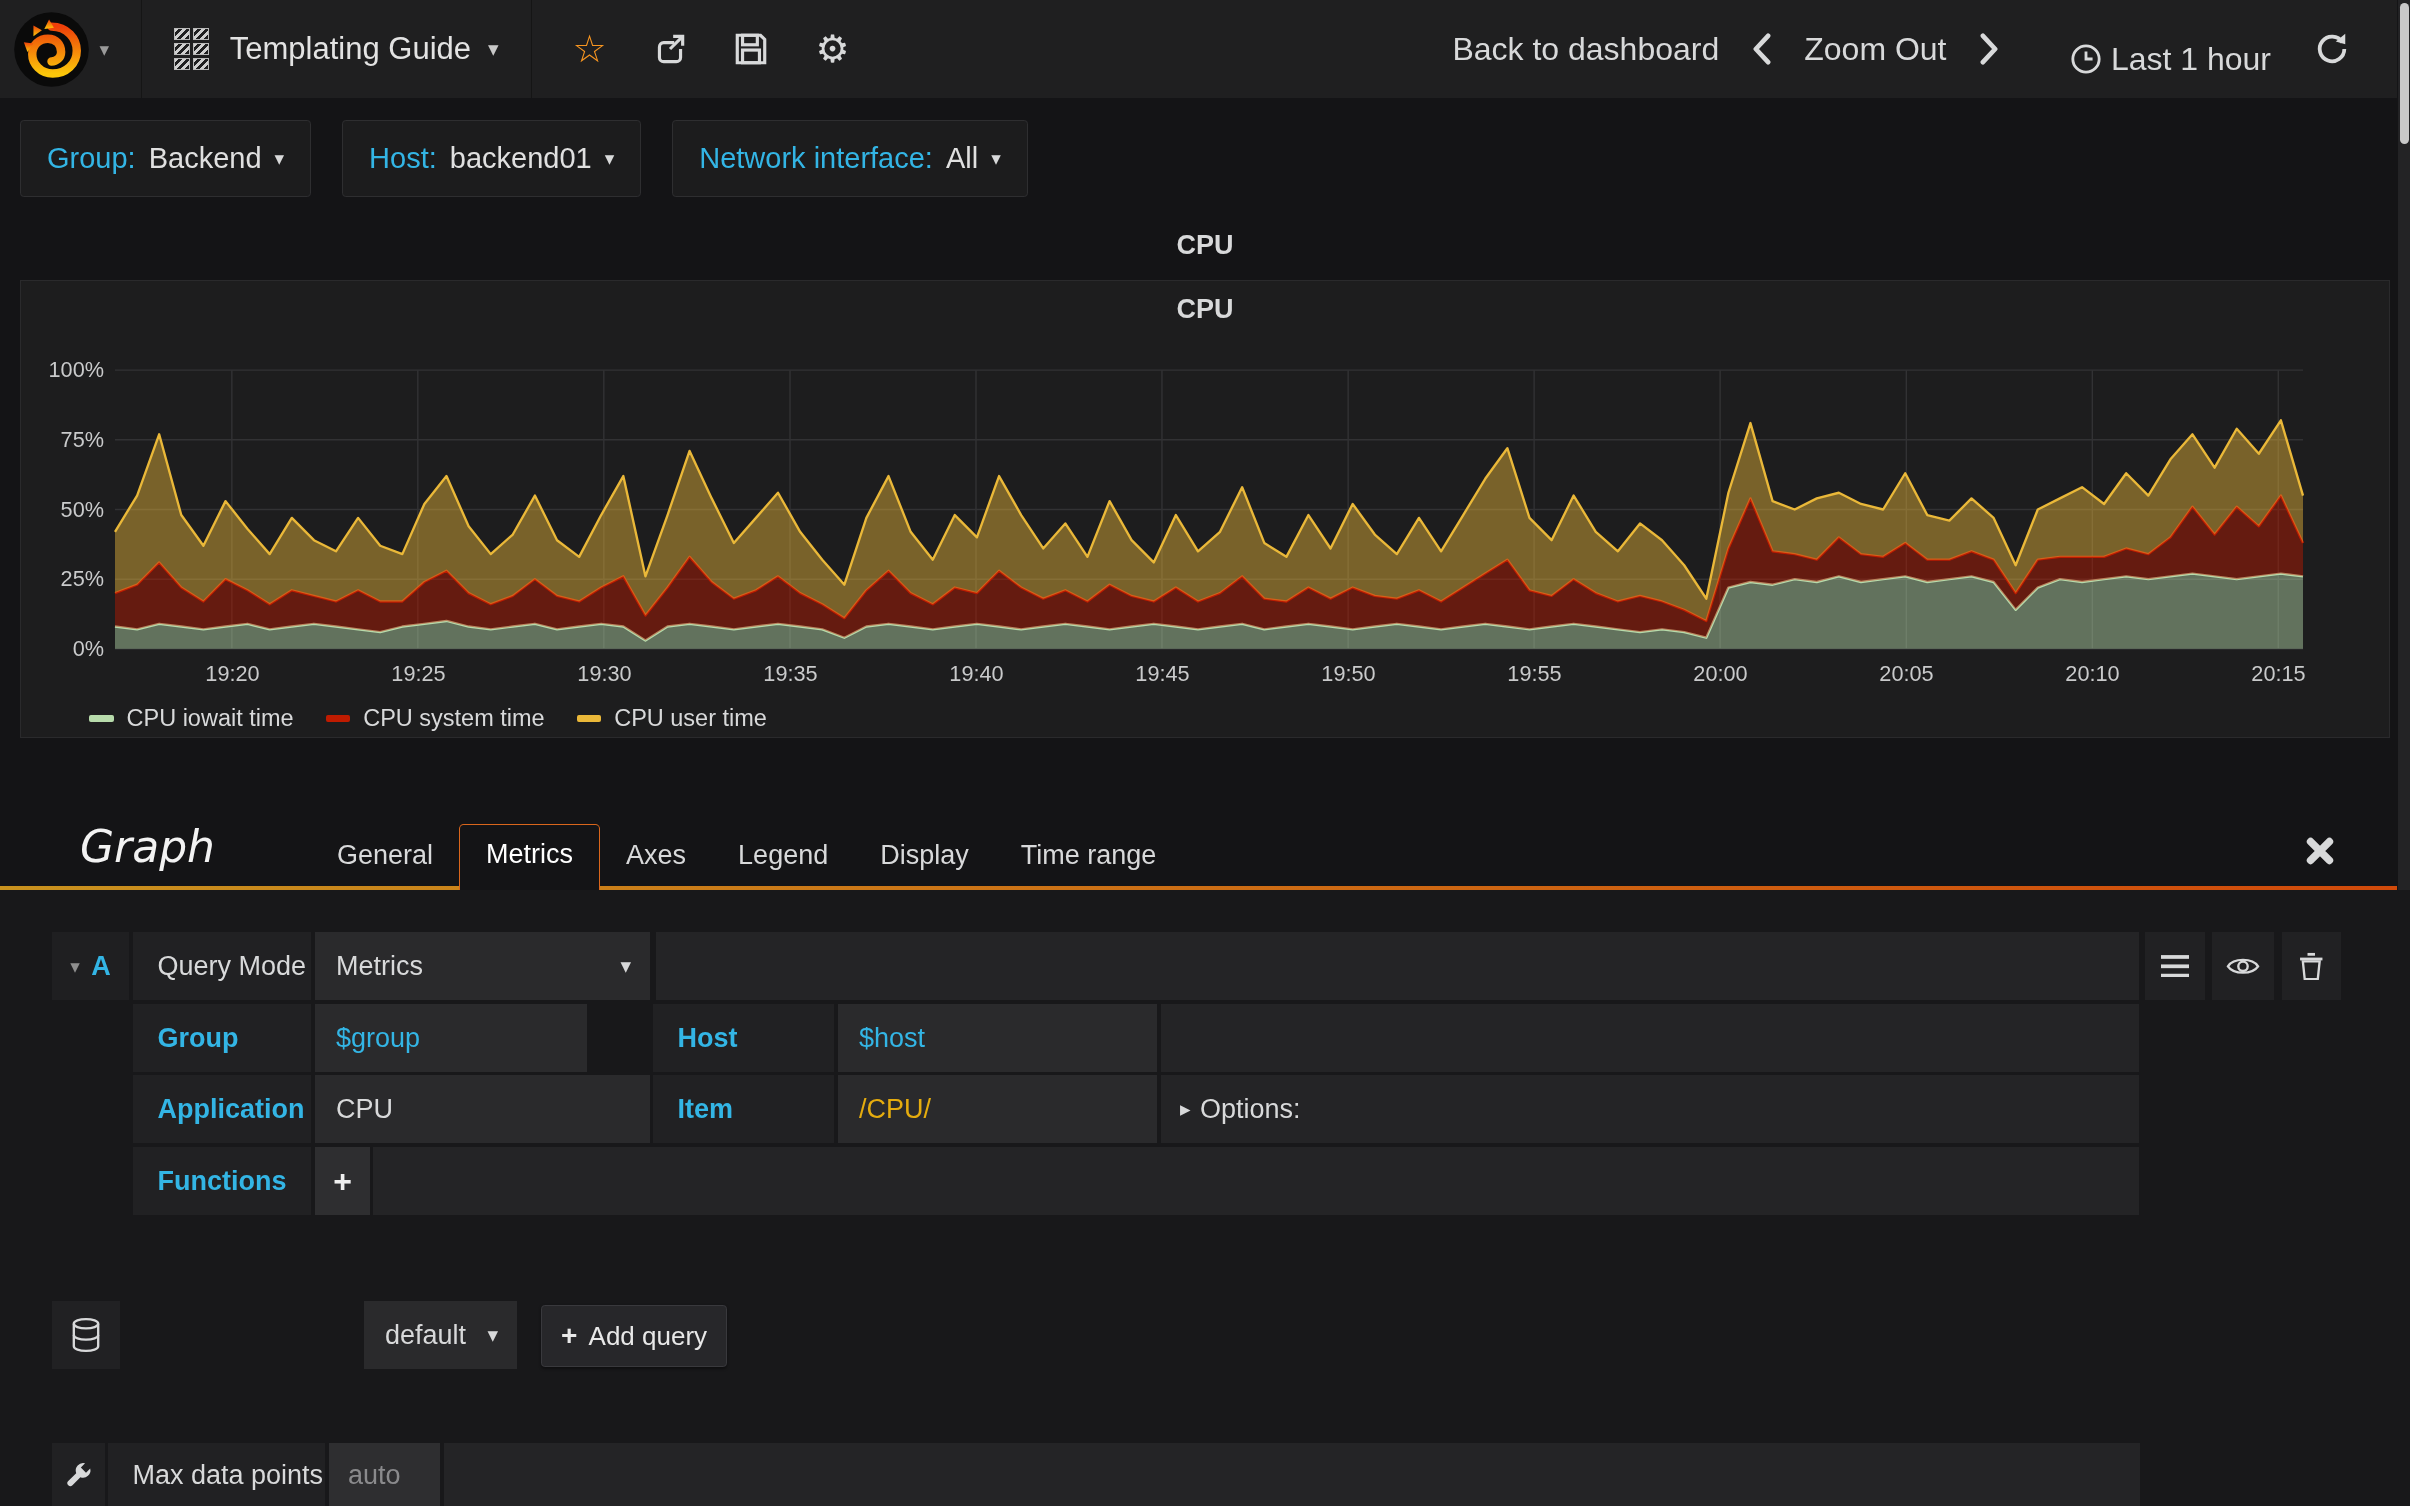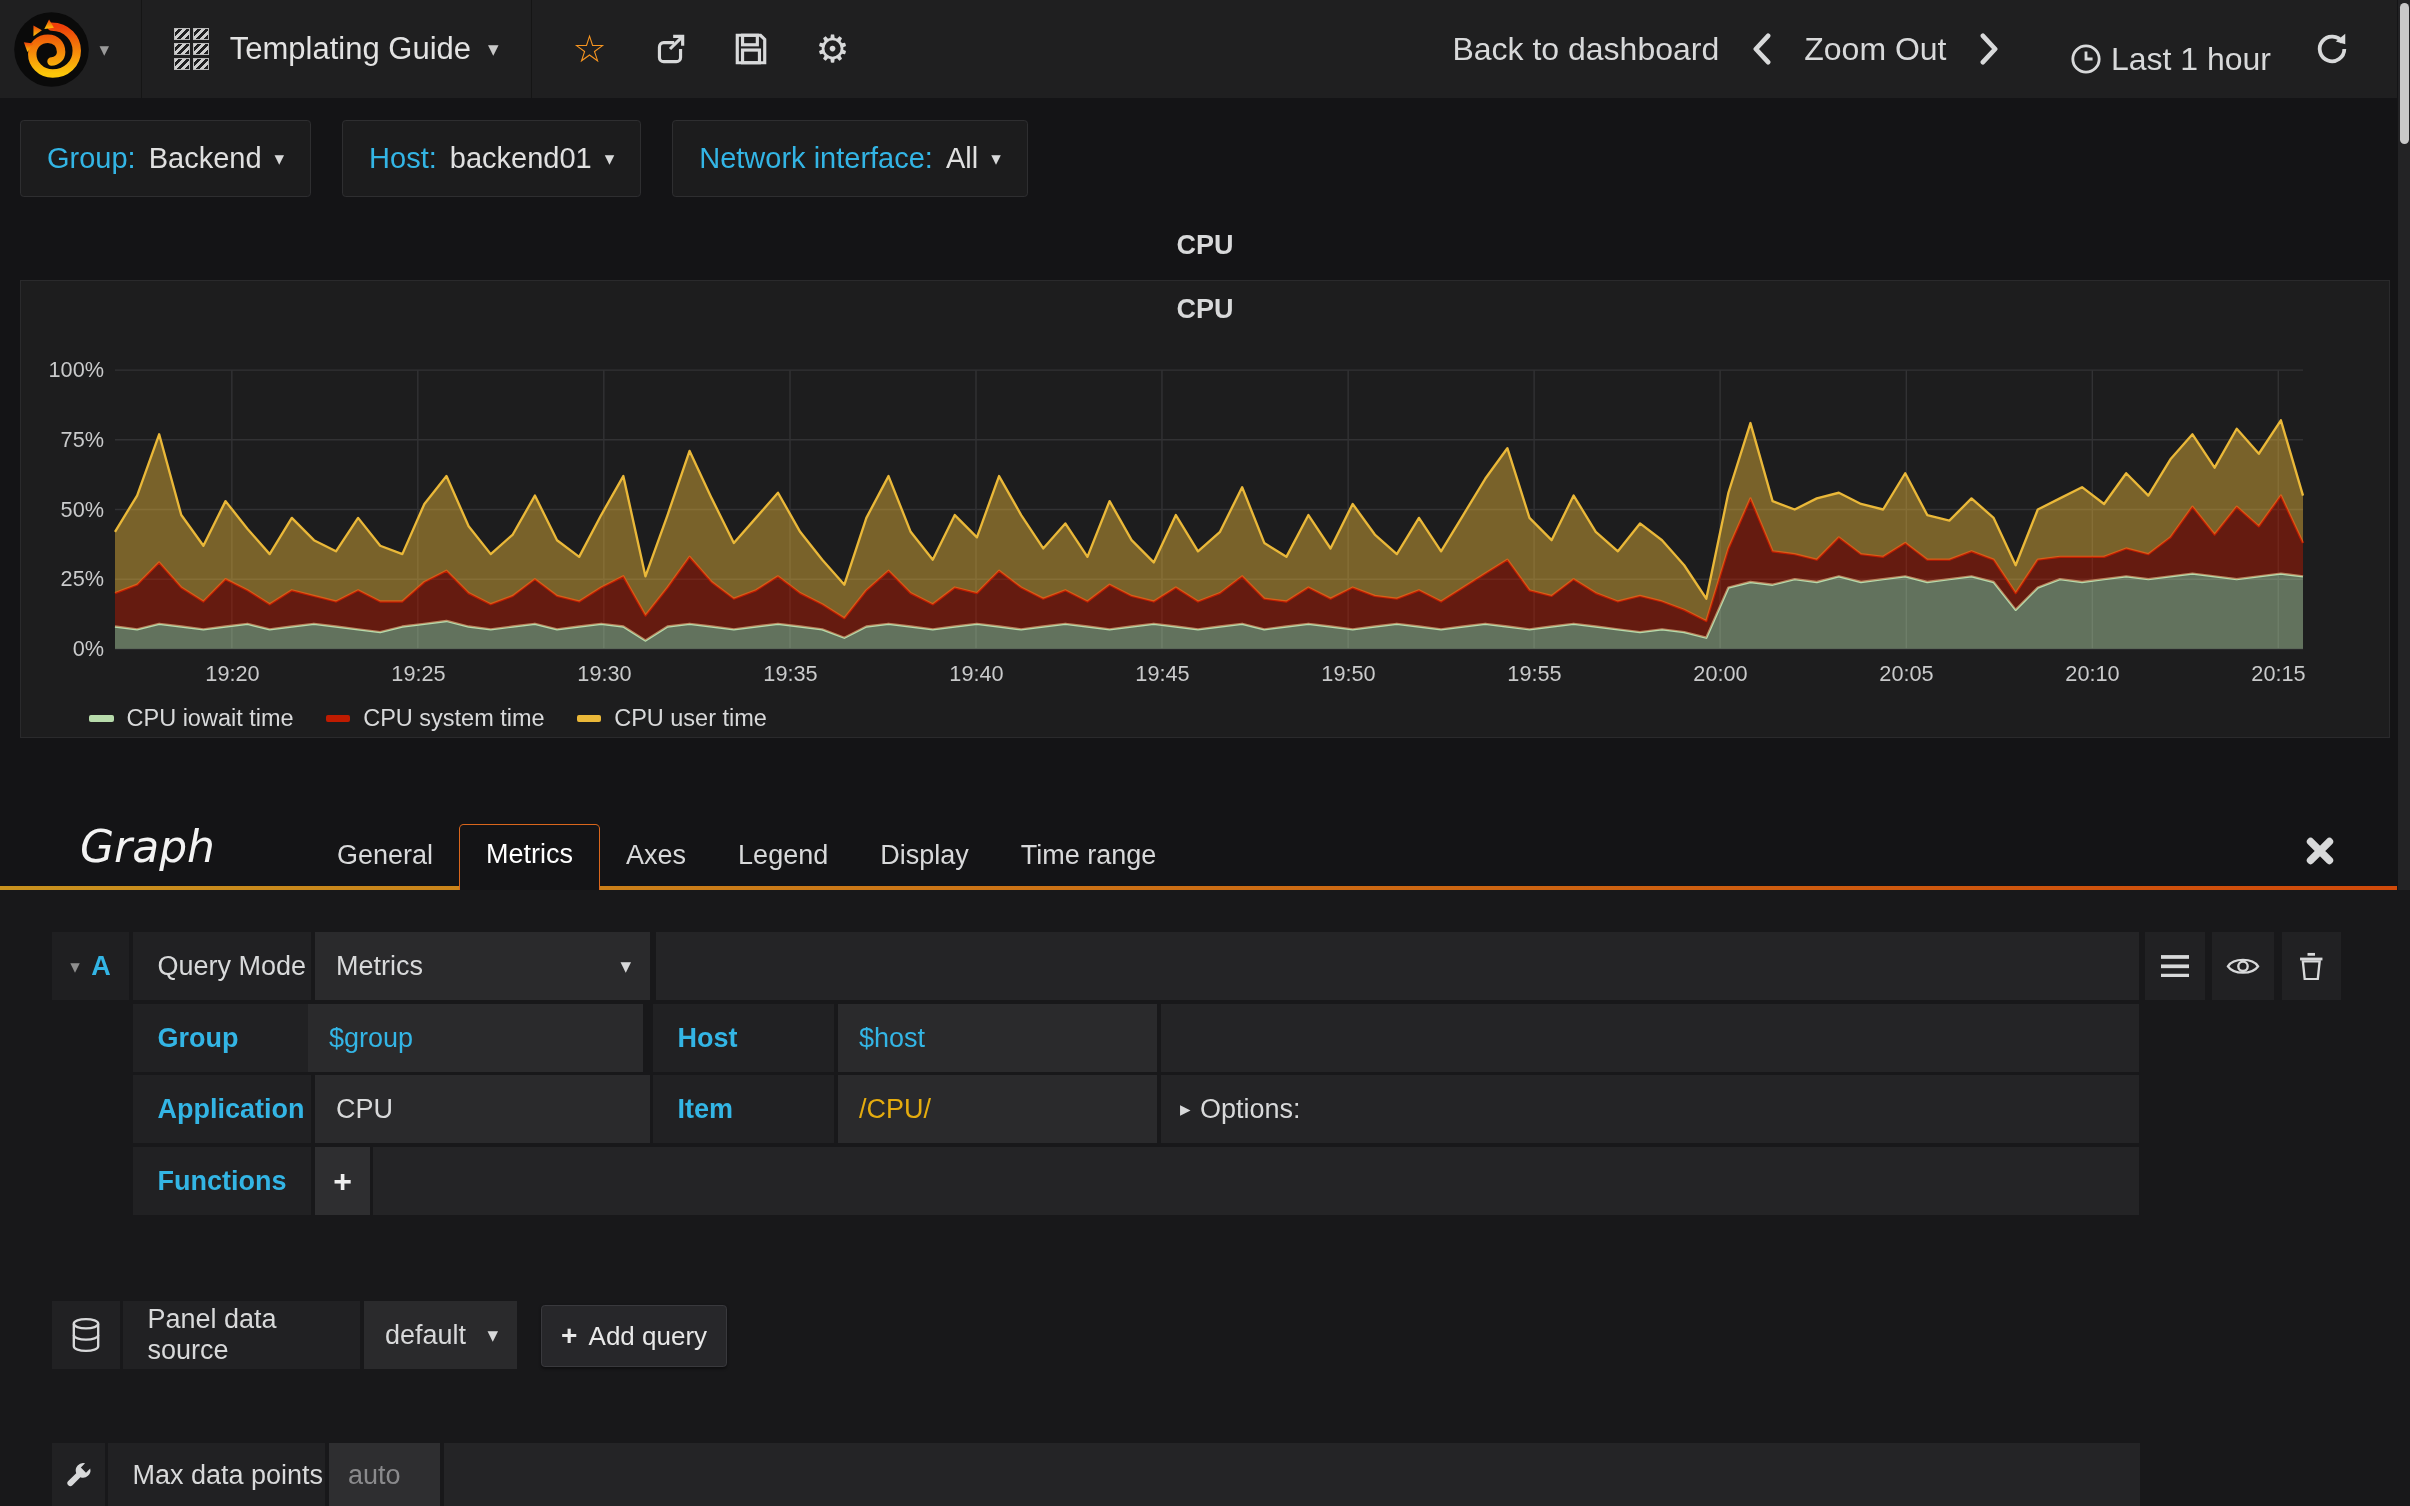--- a/index.html
+++ b/index.html
@@ -287,21 +287,21 @@
     <svg class="icon" width="24.5" height="28" viewBox="0 0 26 30">
         <rect x="1" y="6" width="24" height="3" fill="#d8d9da"></rect>
         <rect x="9" y="1" width="8" height="3" fill="#d8d9da"></rect>
         <path d="M4 10 h18 l-2 19 h-14 z" fill="none" stroke="#d8d9da" stroke-width="2.5"></path>
       </svg>
   </div>
 
   <div class="cell c-label" style="left:133px;top:1004px;width:178px;">
       <span class="blue">Group</span>
     </div>
-  <div class="cell c-input" style="left:308px;top:1004px;width:335px;">
+  <div class="cell c-input" style="left:315px;top:1004px;width:272px;">
       <span class="cyanval">$group</span>
     </div>
   <div class="cell c-label" style="left:653px;top:1004px;width:181px;">
       <span class="blue">Host</span>
     </div>
   <div class="cell c-input" style="left:838px;top:1004px;width:319px;">
       <span class="cyanval">$host</span>
     </div>
   <div class="cell c-fill" style="left:1161px;top:1004px;width:978px;"></div>
 
@@ -328,21 +328,20 @@
   <div class="cell plus-cell" style="left:315px;top:1147px;width:55px;">+</div>
   <div class="cell c-fill" style="left:373px;top:1147px;width:1766px;"></div>
 
   <div class="cell c-btn" style="left:52px;top:1301px;width:68px;">
     <svg class="icon" width="30" height="36" viewBox="0 0 32 38">
       <ellipse cx="16" cy="7" rx="13" ry="5" fill="none" stroke="#d8d9da" stroke-width="2.5"></ellipse>
       <path d="M3 7 v12 c0 3 6 5 13 5 s13 -2 13 -5 V7" fill="none" stroke="#d8d9da" stroke-width="2.5"></path>
       <path d="M3 19 v12 c0 3 6 5 13 5 s13 -2 13 -5 V19" fill="none" stroke="#d8d9da" stroke-width="2.5"></path>
     </svg>
   </div>
-  <div class="cell c-label" style="left:123px;top:1301px;width:237px;">Panel data source</div>
   <div class="cell c-input" style="left:364px;top:1301px;width:153px;cursor:pointer;">
     <span>default</span>
     <span class="dd-caret">▾</span>
   </div>
   <div class="add-query-btn">
     <span class="pl">+</span>
     <span>Add query</span>
   </div>
 
   <div class="cell c-btn" style="left:52px;top:1443px;width:53px;height:64px;">

